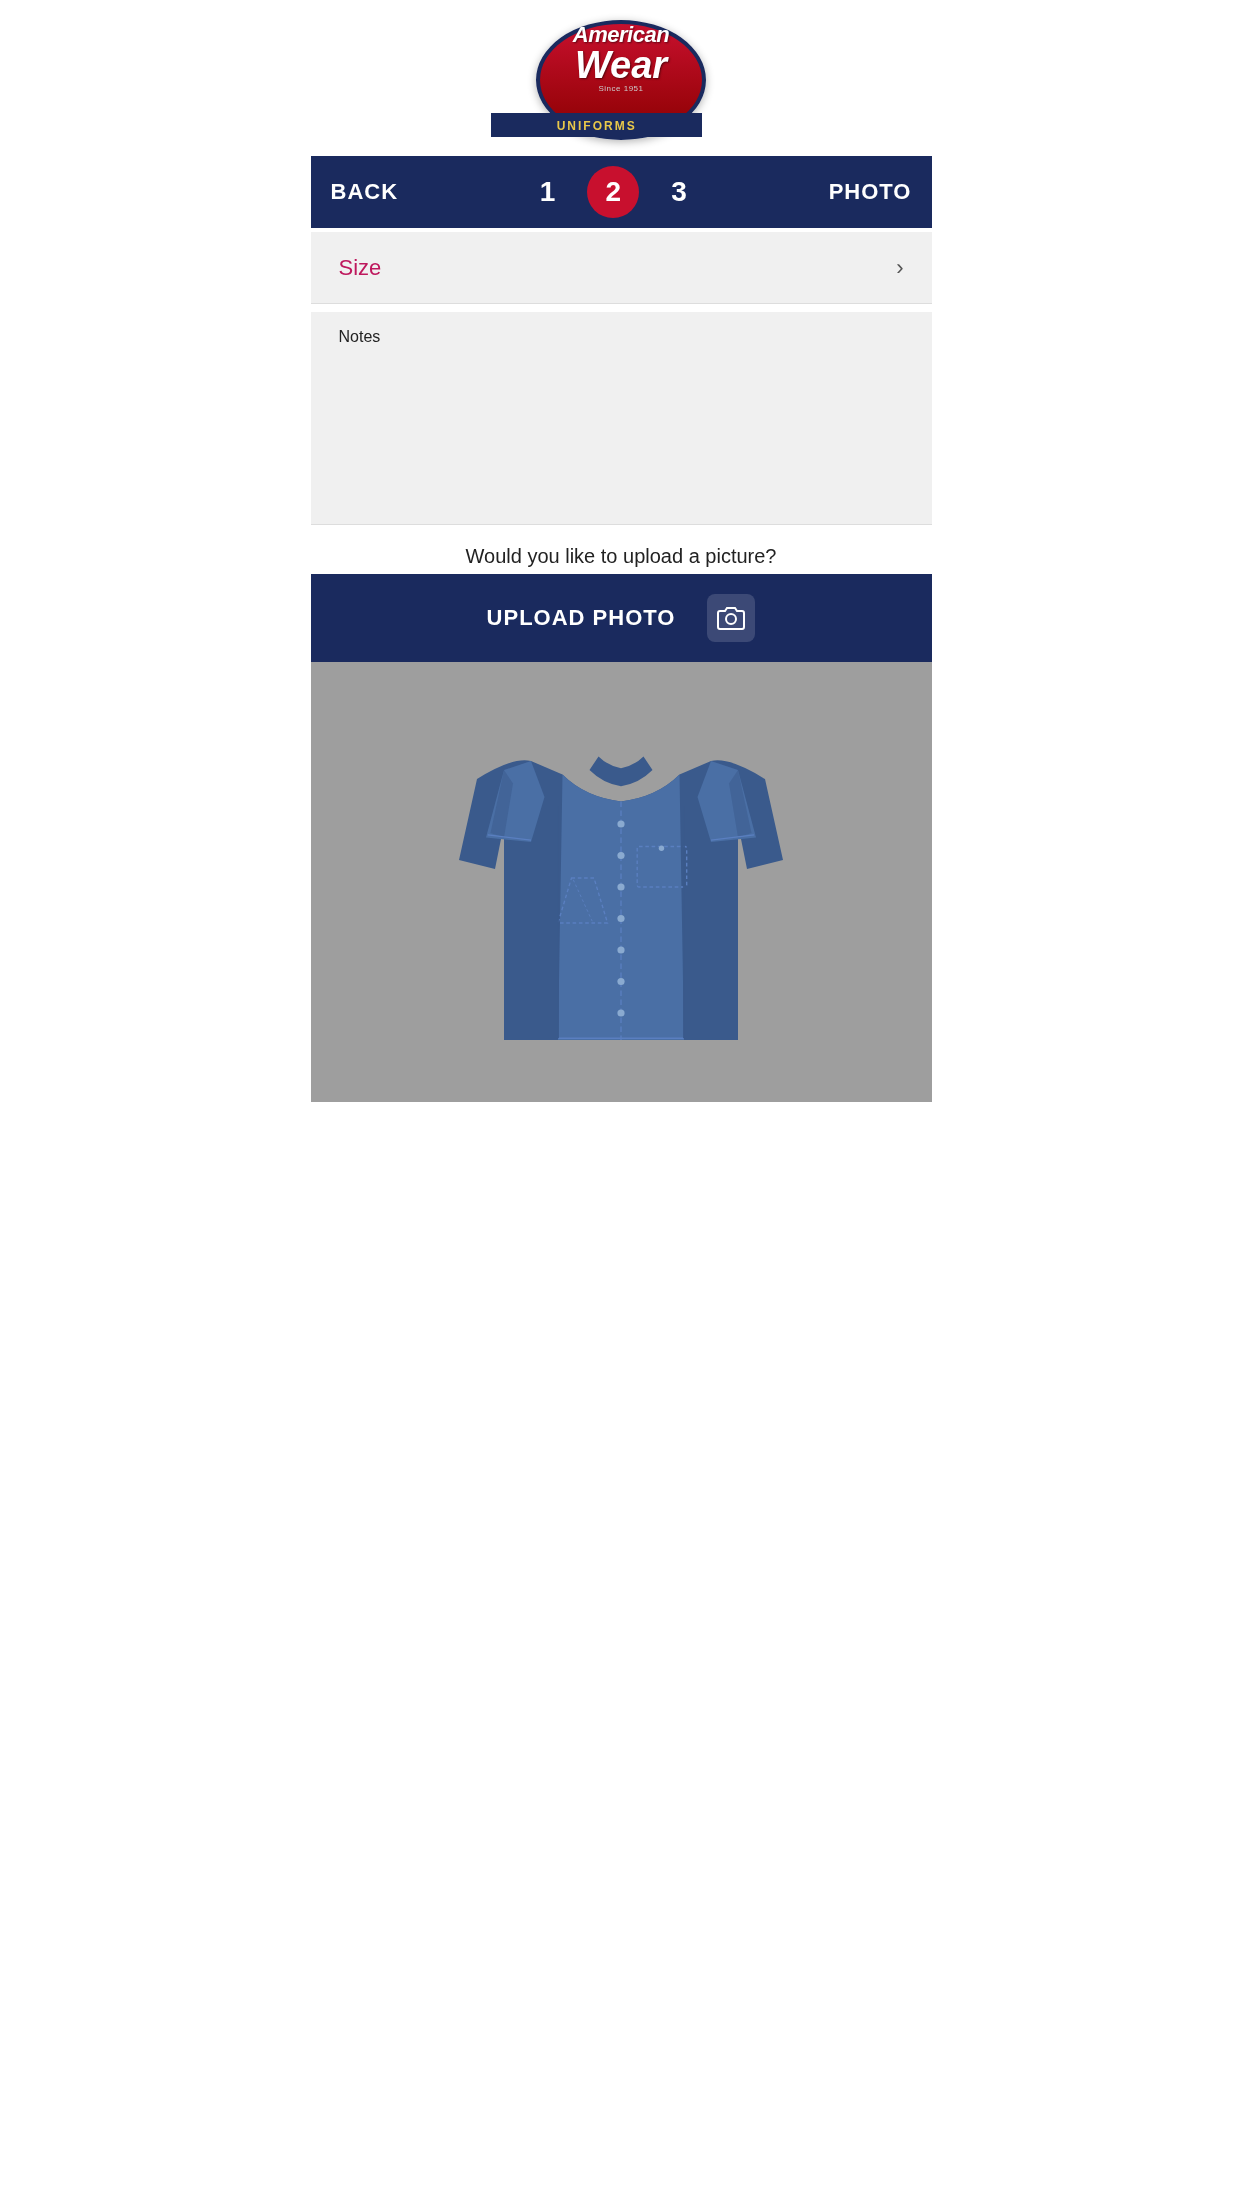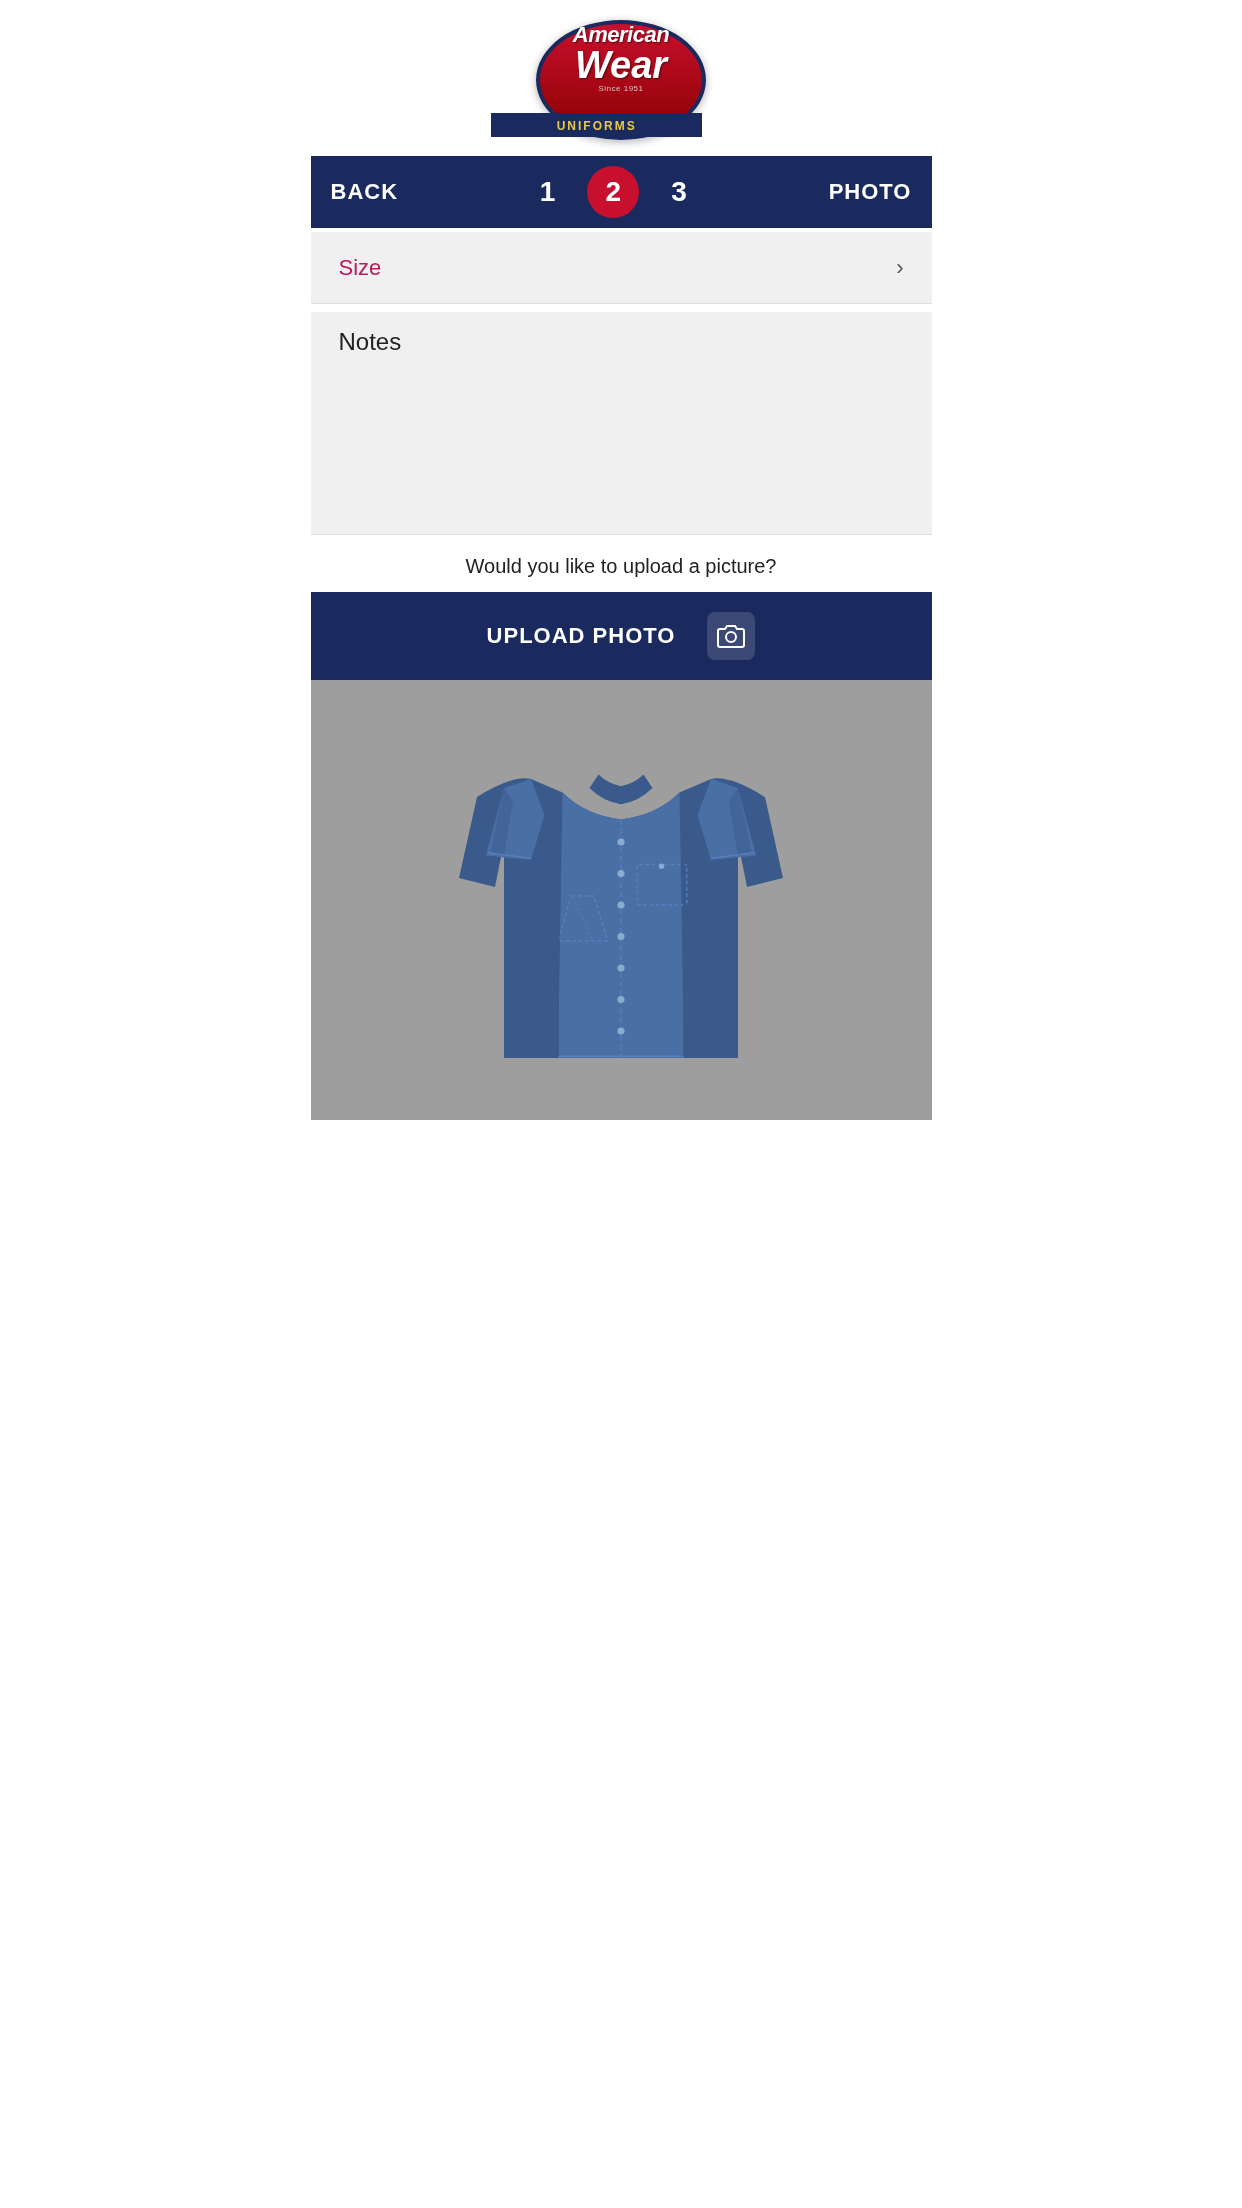--- a/index.html
+++ b/index.html
@@ -154,42 +154,42 @@
     
     .notes-container {
       background: #f0f0f0;
       padding: 16px 28px;
       min-height: 200px;
       margin-top: 8px;
       border-bottom: 1px solid #ddd;
     }
 
     .notes-label {
-      font-size: 24px;
+      font-size: 16px;
       color: #222;
       font-weight: 400;
       margin-bottom: 8px;
     }
 
     .notes-input {
       width: 100%;
       min-height: 150px;
       background: transparent;
       border: none;
       outline: none;
       font-size: 18px;
       color: #333;
       resize: none;
       font-family: inherit;
     }
 
     
     .upload-prompt {
       text-align: center;
-      padding: 20px 0 14px 0;
+      padding: 20px 0 6px 0;
       font-size: 20px;
       color: #222;
       font-weight: 400;
     }
 
     .upload-button {
       background: #1a2a5e;
       color: #fff;
       display: flex;
       align-items: center;

